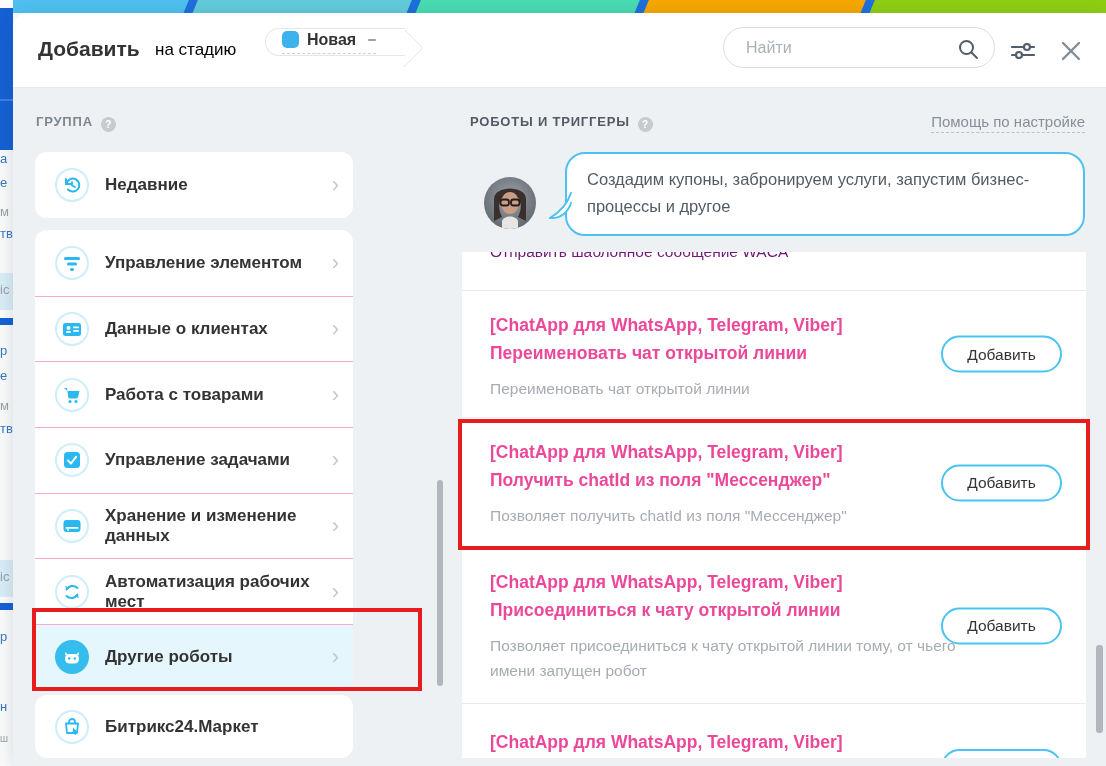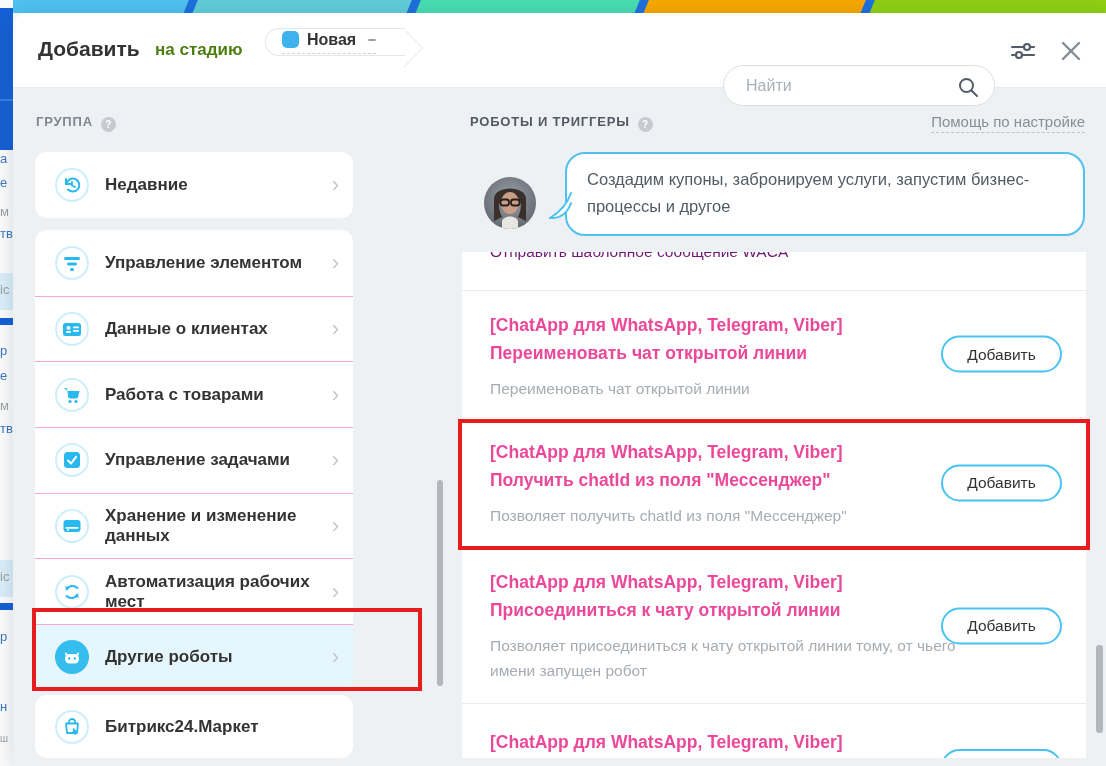--- a/index.html
+++ b/index.html
@@ -16,30 +16,30 @@
   .sliver-hl{position:absolute;left:0;width:13px;background:#d9edf8;}
   .sliver-bar{position:absolute;left:0;width:13px;height:7px;background:#1560d4;}
   .frag{position:absolute;left:0;width:13px;overflow:hidden;font-size:13px;line-height:15px;white-space:nowrap;}
   .frag.blue{color:#3a76c4;}
   .frag.gray{color:#9aa0a6;}
 
   
   #modal{position:absolute;left:13px;top:13px;width:1093px;height:753px;background:#eef1f3;border-radius:14px 0 0 0;overflow:hidden;z-index:1;box-shadow:0 2px 18px rgba(40,60,80,.18);}
   #modal-header{position:absolute;left:0;top:0;width:100%;height:75px;background:#fff;border-bottom:1px solid #e8ebed;}
   .modal-title{position:absolute;left:25px;top:24px;font-size:21px;font-weight:700;color:#333;}
-  .modal-subtitle{position:absolute;left:142px;top:27px;font-size:17px;color:#4d7c0f;font-weight:bold;}
+  .modal-subtitle{position:absolute;left:142px;top:27px;font-size:17px;color:#000000;}
   
   .stage-chip{position:absolute;left:252px;top:15px;height:28px;width:140px;background:#fff;border:1px solid #e3e7ea;border-right:none;border-radius:19px 0 0 19px;display:flex;align-items:center;padding-left:16px;}
   .stage-chip-point{position:absolute;left:377px;top:21px;width:28px;height:28px;background:#fff;border-top:1px solid #e3e7ea;border-right:1px solid #e3e7ea;transform:rotate(45deg);border-radius:3px;}
   .stage-inner{display:flex;align-items:center;gap:8px;border-bottom:1px dashed #ccd2d7;padding-bottom:4px;position:relative;z-index:2;}
   .stage-square{width:17px;height:17px;border-radius:5px;background:#3cb3ec;}
   .stage-label{font-size:16px;font-weight:700;color:#333;}
   .stage-caret{width:8px;height:2px;background:#9aa1a8;border-radius:1px;margin-left:4px;}
   
-  .search-pill{position:absolute;left:710px;top:14px;width:272px;height:41px;border:1px solid #d8dde1;border-radius:21px;background:#fff;margin-top:38px;}
+  .search-pill{position:absolute;left:710px;top:14px;width:272px;height:41px;border:1px solid #d8dde1;border-radius:21px;background:#fff;}
   .search-pill input{position:absolute;left:20px;top:8px;width:200px;height:24px;border:none;outline:none;font-size:16px;color:#525c69;background:transparent;}
   .search-pill input::placeholder{color:#a9b0b8;}
   .search-glass{position:absolute;right:14px;top:9px;}
   .hdr-icon{position:absolute;top:26px;cursor:pointer;}
   
   .help-dot{display:inline-flex;align-items:center;justify-content:center;width:15px;height:15px;border-radius:50%;background:#c6cbd1;color:#fff;font-size:10px;font-weight:700;margin-left:8px;vertical-align:-2px;}
   .section-label{font-size:13px;font-weight:700;letter-spacing:.8px;color:#7e8690;}
 
   
   .group-label{position:absolute;left:23px;top:99px;}

